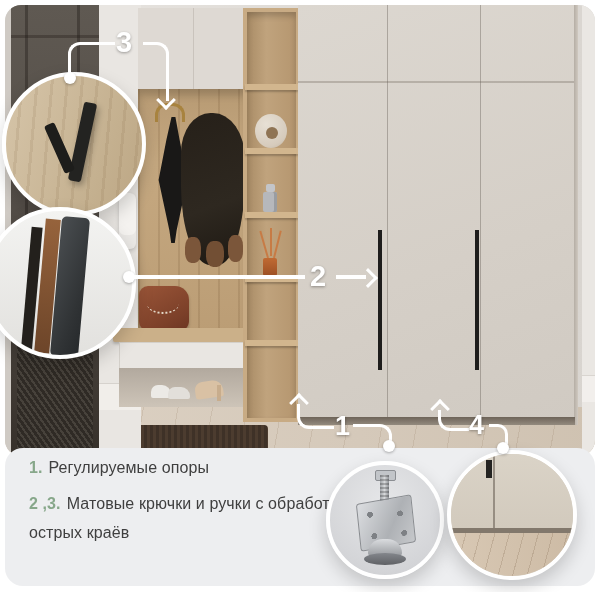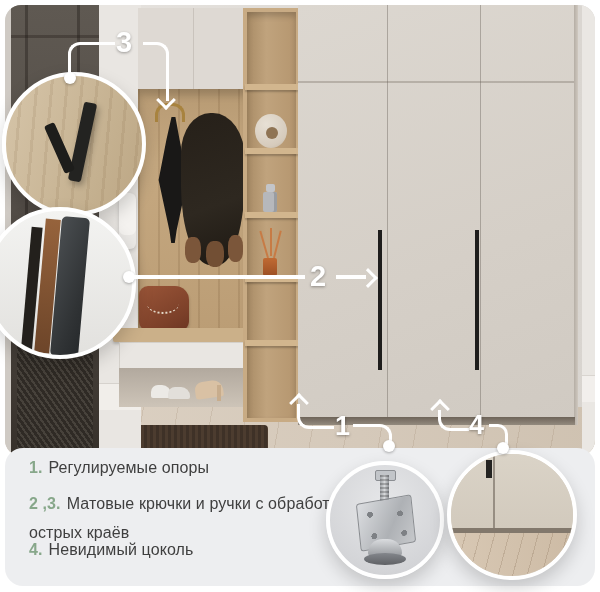--- a/index.html
+++ b/index.html
@@ -217,23 +217,20 @@
     <div class="ab rightbase"></div>
   </div>
 
   <div class="ab panel">
     <div class="feat f1">
       <span class="fnum">1.</span><span>Регулируемые опоры</span>
     </div>
     <div class="feat f2">
       <span class="fnum">2 ,3.</span><span>Матовые крючки и ручки с обработкой острых краёв</span>
     </div>
-    <div class="feat f3">
-      <span class="fnum">4.</span><span>Невидимый цоколь</span>
-    </div>
   </div>
 
   <div class="ab co circle inset-hook">
     <div class="ab hookbar1"></div>
     <div class="ab hookbar2"></div>
   </div>
   <div class="ab co circle inset-panels">
     <div class="ab pan-dark1"></div>
     <div class="ab pan-wood"></div>
     <div class="ab pan-dark2"></div>

